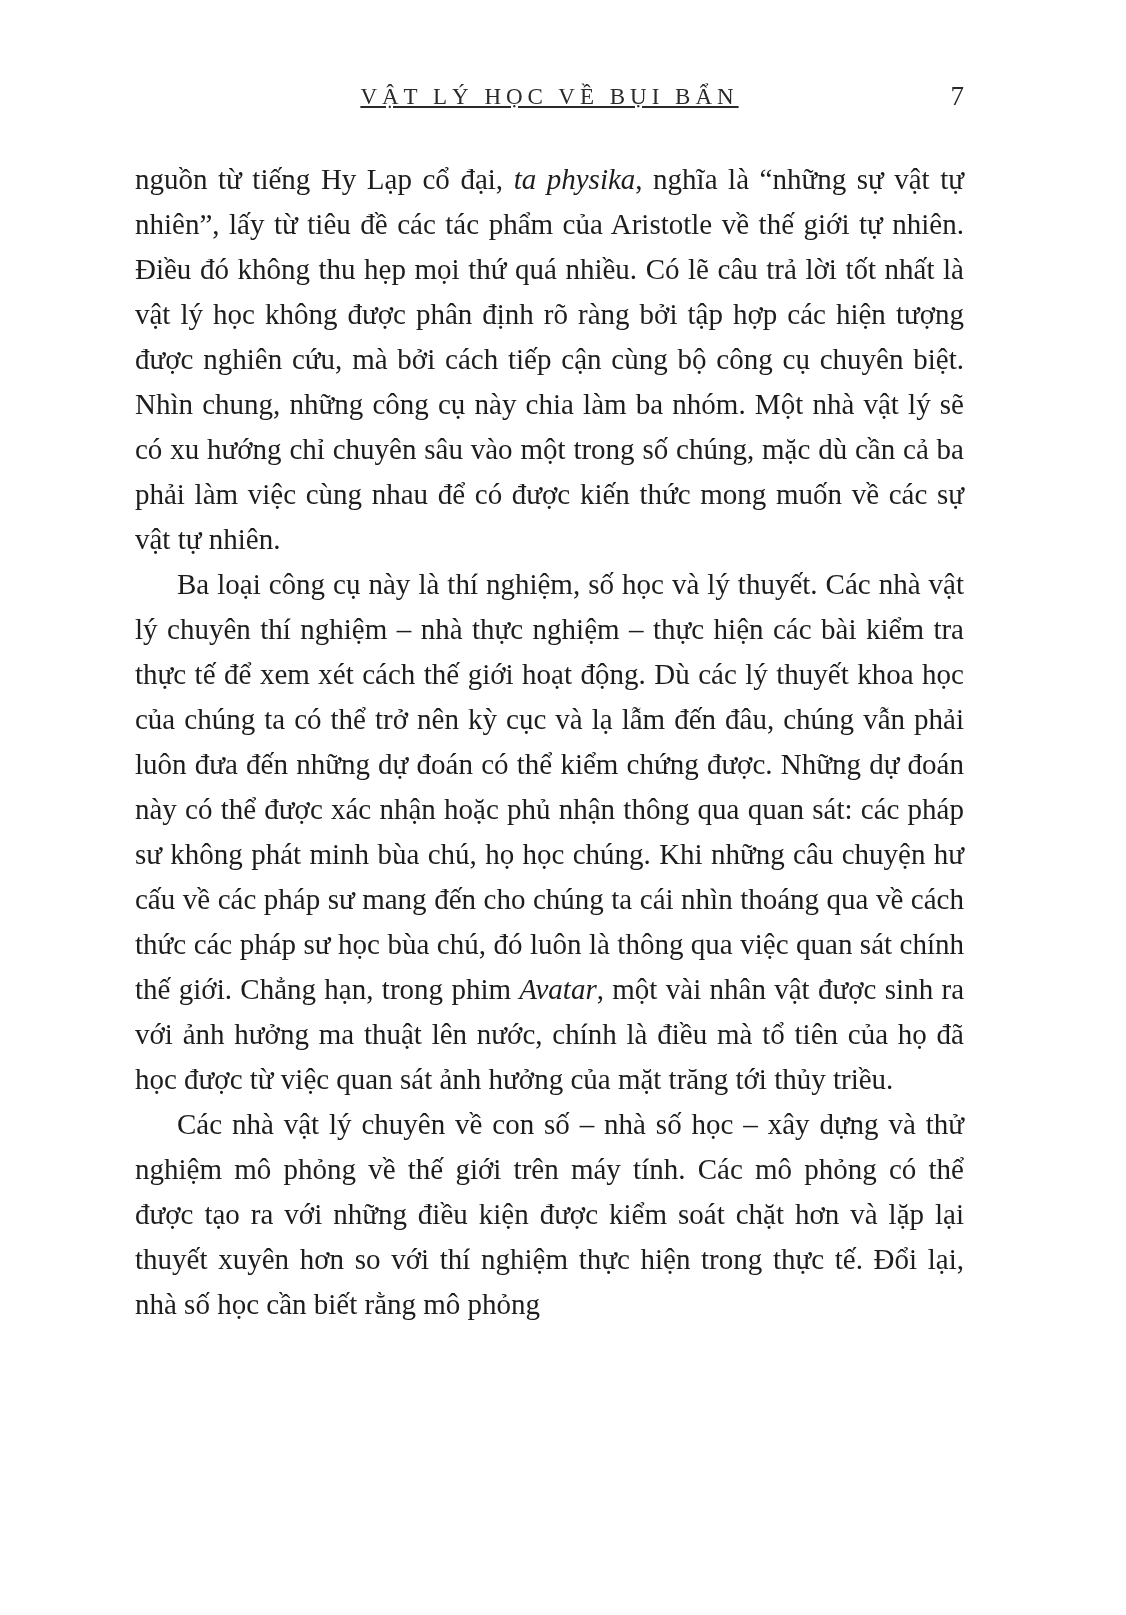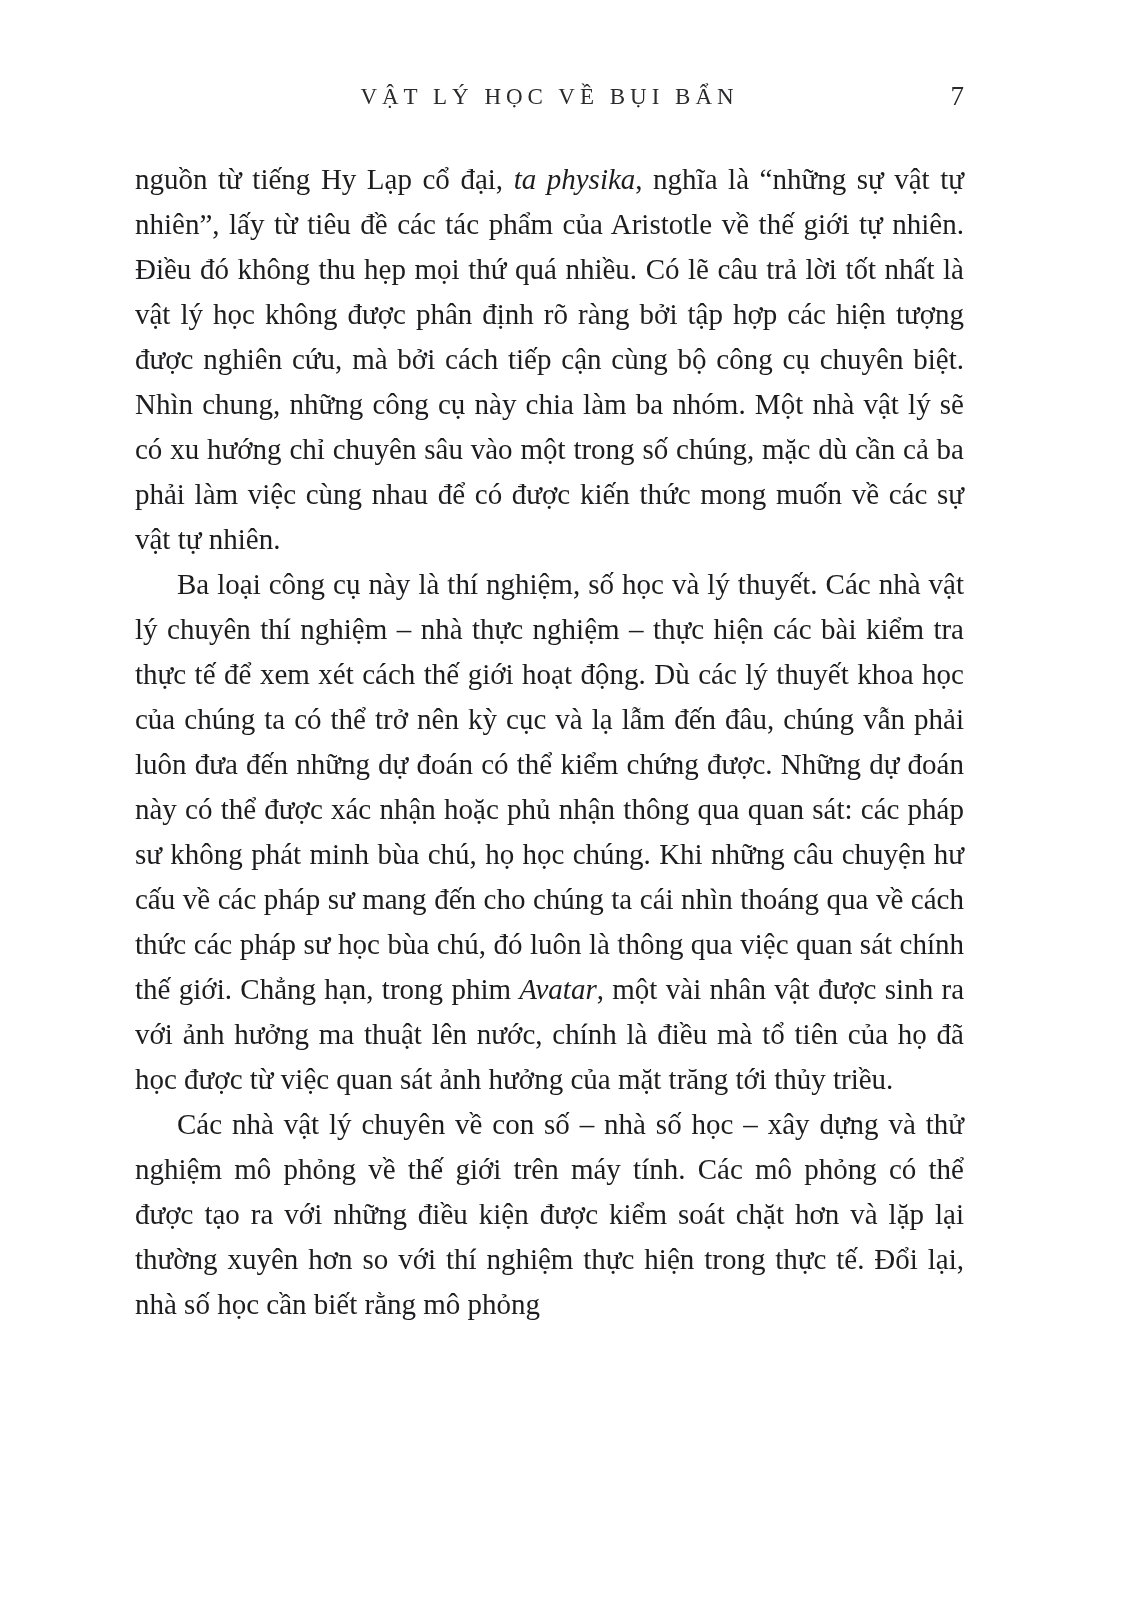--- a/index.html
+++ b/index.html
@@ -23,20 +23,21 @@
   }
   .running-head {
     position: relative;
     text-align: center;
     font-size: 23px;
     letter-spacing: 5px;
     color: #2a2a2c;
   }
   .head-title {
     display: inline-block;
+    text-decoration: underline;
   }
   .page-number {
     position: absolute;
     right: 0;
     top: -3px;
     letter-spacing: 0;
     font-size: 27px;
     color: #2a2a2c;
   }
   .content {
@@ -66,17 +67,17 @@
     <span class="head-title">VẬT LÝ HỌC VỀ BỤI BẨN</span>
     <span class="page-number">7</span>
   </header>
 
   <main class="content">
 
     <p class="para no-indent"><span>nguồn từ tiếng Hy Lạp cổ đại, </span><em class="it">ta physika</em><span>, nghĩa là “những sự vật tự nhiên”, lấy từ tiêu đề các tác phẩm của Aristotle về thế giới tự nhiên. Điều đó không thu hẹp mọi thứ quá nhiều. Có lẽ câu trả lời tốt nhất là vật lý học không được phân định rõ ràng bởi tập hợp các hiện tượng được nghiên cứu, mà bởi cách tiếp cận cùng bộ công cụ chuyên biệt. Nhìn chung, những công cụ này chia làm ba nhóm. Một nhà vật lý sẽ có xu hướng chỉ chuyên sâu vào một trong số chúng, mặc dù cần cả ba phải làm việc cùng nhau để có được kiến thức mong muốn về các sự vật tự nhiên.</span></p>
 
     <p class="para indent"><span>Ba loại công cụ này là thí nghiệm, số học và lý thuyết. Các nhà vật lý chuyên thí nghiệm – nhà thực nghiệm – thực hiện các bài kiểm tra thực tế để xem xét cách thế giới hoạt động. Dù các lý thuyết khoa học của chúng ta có thể trở nên kỳ cục và lạ lẫm đến đâu, chúng vẫn phải luôn đưa đến những dự đoán có thể kiểm chứng được. Những dự đoán này có thể được xác nhận hoặc phủ nhận thông qua quan sát: các pháp sư không phát minh bùa chú, họ học chúng. Khi những câu chuyện hư cấu về các pháp sư mang đến cho chúng ta cái nhìn thoáng qua về cách thức các pháp sư học bùa chú, đó luôn là thông qua việc quan sát chính thế giới. Chẳng hạn, trong phim </span><em class="it">Avatar</em><span>, một vài nhân vật được sinh ra với ảnh hưởng ma thuật lên nước, chính là điều mà tổ tiên của họ đã học được từ việc quan sát ảnh hưởng của mặt trăng tới thủy triều.</span></p>
 
-    <p class="para indent"><span>Các nhà vật lý chuyên về con số – nhà số học – xây dựng và thử nghiệm mô phỏng về thế giới trên máy tính. Các mô phỏng có thể được tạo ra với những điều kiện được kiểm soát chặt hơn và lặp lại thường xuyên hơn so với thí nghiệm thực hiện trong thực tế. Đổi lại, nhà số học cần biết rằng mô phỏng</span></p>
+    <p class="para indent"><span>Các nhà vật lý chuyên về con số – nhà số học – xây dựng và thử nghiệm mô phỏng về thế giới trên máy tính. Các mô phỏng có thể được tạo ra với những điều kiện được kiểm soát chặt hơn và lặp lại thuyết xuyên hơn so với thí nghiệm thực hiện trong thực tế. Đổi lại, nhà số học cần biết rằng mô phỏng</span></p>
 
   </main>
 
 </div>
 
 </body></html>

